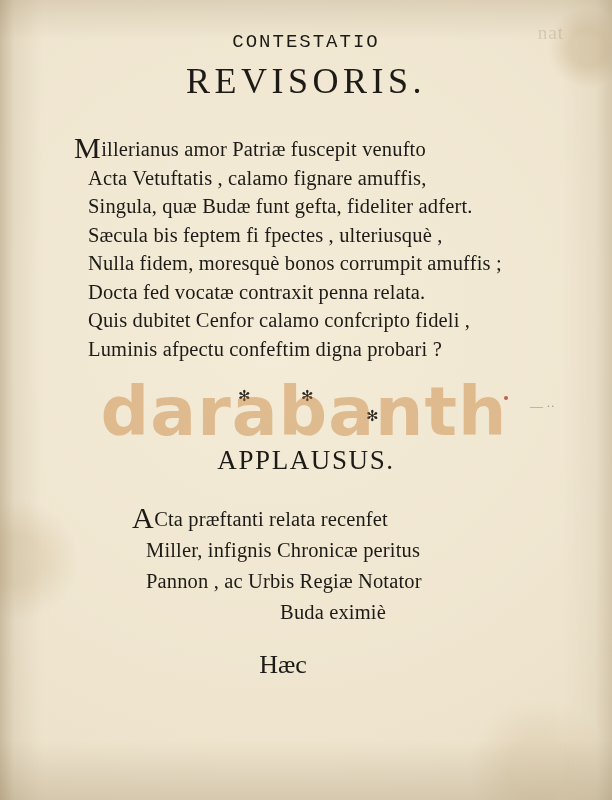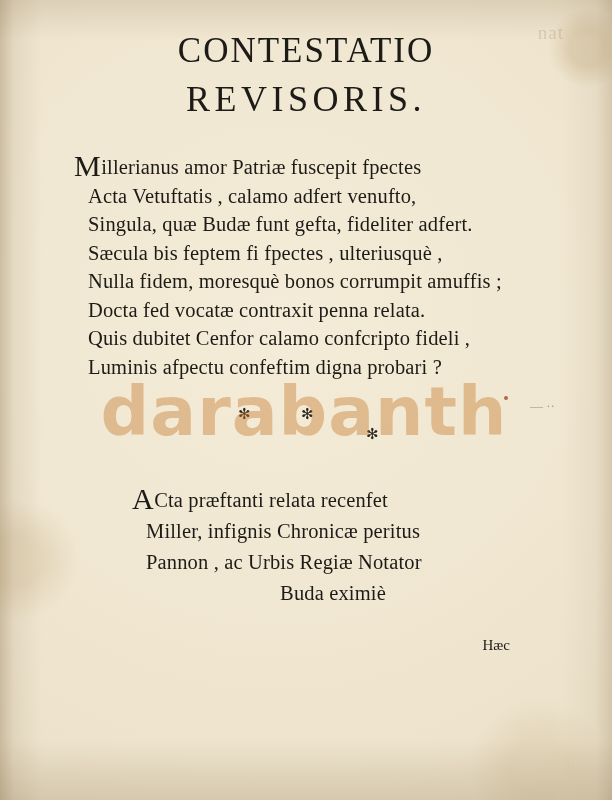--- a/index.html
+++ b/index.html
@@ -58,24 +58,25 @@
 
   #content {
     position: relative;
     z-index: 3;
     padding: 26px 56px 0 56px;
     color: #1d1b17;
   }
 
   .title1 {
     text-align: center;
-    font-size: 35px;
+    font-size: 19px;
     letter-spacing: 2.0px;
     margin: 6px 0 8px 0;
     line-height: 1.1;
+    font-family: Liberation Mono, monospace;
   }
   .title2 {
     text-align: center;
     font-size: 36px;
     letter-spacing: 4.5px;
     margin: 9px 0 0 0;
     line-height: 1.1;
   }
 
   .poem {
@@ -128,24 +129,24 @@
     line-height: 31px;
     letter-spacing: 0.15px;
     white-space: nowrap;
   }
   .stanza2 .centered {
     text-align: center;
     padding-right: 36px;
   }
 
   .haec {
-    margin-top: 28px;
-    text-align: right;
+    margin-top: 22px;
+    text-align: center;
     padding-right: 46px;
-    font-size: 15px;
+    font-size: 26px;
   }
 
   
   #watermark {
     position: absolute;
     z-index: 4;
     left: 0;
     right: 4px;
     top: 372px;
     text-align: center;
@@ -182,36 +183,37 @@
 <div id="page">
 
   <span class="ghost" style="top:22px; right:48px; font-size:19px;">nat</span>
 
   <div id="content">
 
     <div class="title1">CONTESTATIO</div>
     <div class="title2">REVISORIS.</div>
 
     <div class="poem">
-      <div class="line first-line"><span class="dropcap">M</span><span>illerianus amor Patriæ fuscepit fpectes</span></div>
-      <div class="line">Acta Vetuftatis ,  calamo adfert venufto,</div>
+      <div class="line first-line"><span class="dropcap">M</span><span>illerianus amor Patriæ fuscepit venufto</span></div>
+      <div class="line">Acta Vetuftatis ,  calamo fignare amuffis,</div>
       <div class="line">Singula,   quæ Budæ funt gefta, fideliter adfert.</div>
       <div class="line">Sæcula bis feptem fi  fpectes ,  ulteriusquè ,</div>
       <div class="line">Nulla fidem, moresquè bonos corrumpit amuffis ;</div>
       <div class="line">Docta fed  vocatæ contraxit penna relata.</div>
       <div class="line">Quis dubitet Cenfor calamo confcripto fideli ,</div>
       <div class="line">Luminis afpectu confeftim  digna probari ?</div>
     </div>
 
     <div class="asterisks">
       <span class="ast-a">✻</span>
       <span class="ast-c">✻</span>
       <span class="ast-b">✻</span>
     </div>
 
+    <div class="applausus">APPLAUSUS.</div>
 
     <div class="stanza2">
       <div class="line first-line"><span class="dropcap">A</span><span>Cta præftanti  relata recenfet</span></div>
       <div class="line">Miller,  infignis Chronicæ peritus</div>
       <div class="line">Pannon ,   ac Urbis Regiæ Notator</div>
       <div class="line centered">Buda eximiè</div>
     </div>
 
     <div class="haec">Hæc</div>
   </div>

